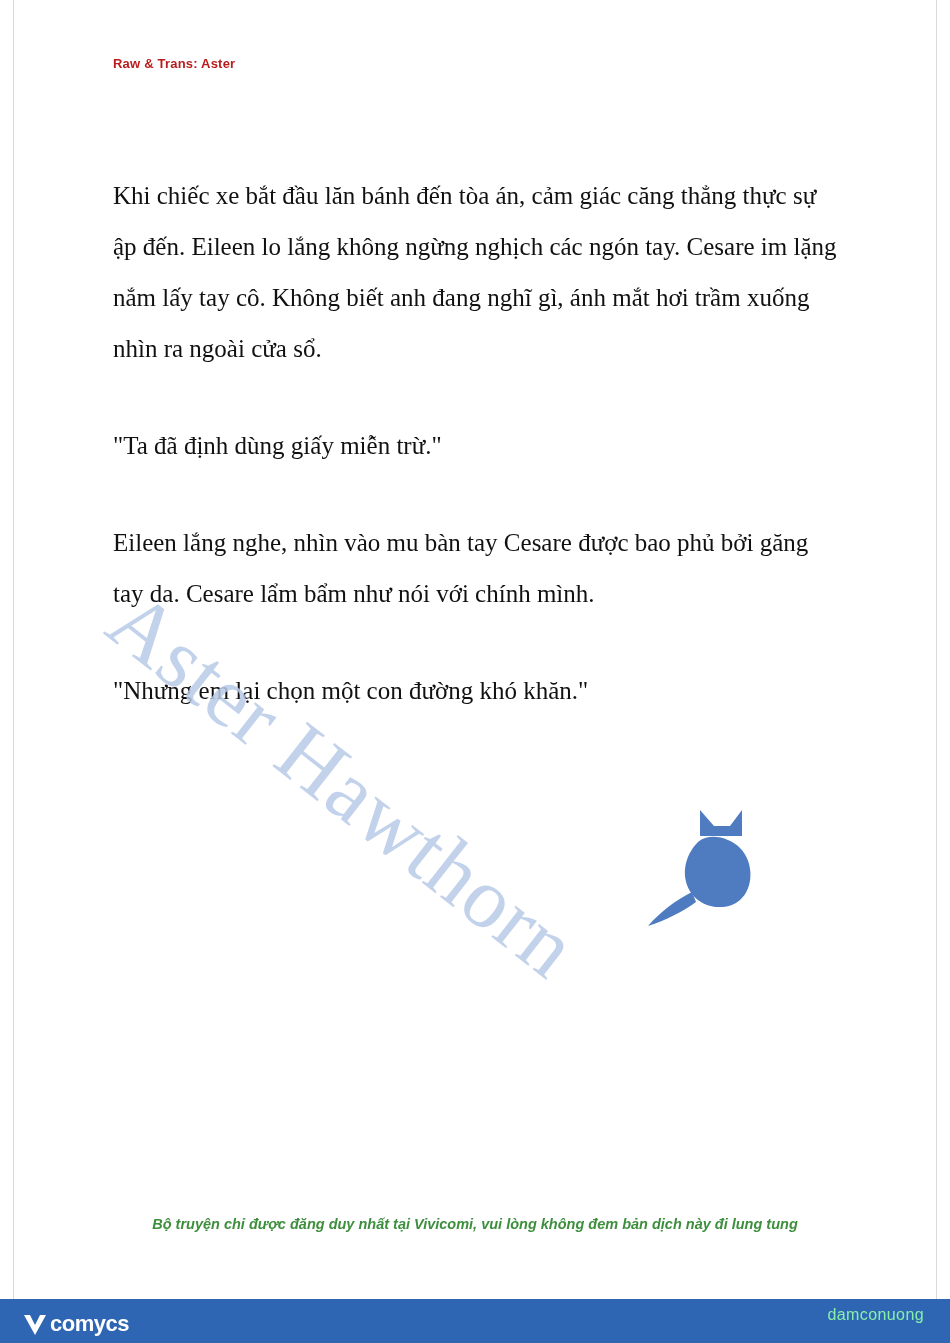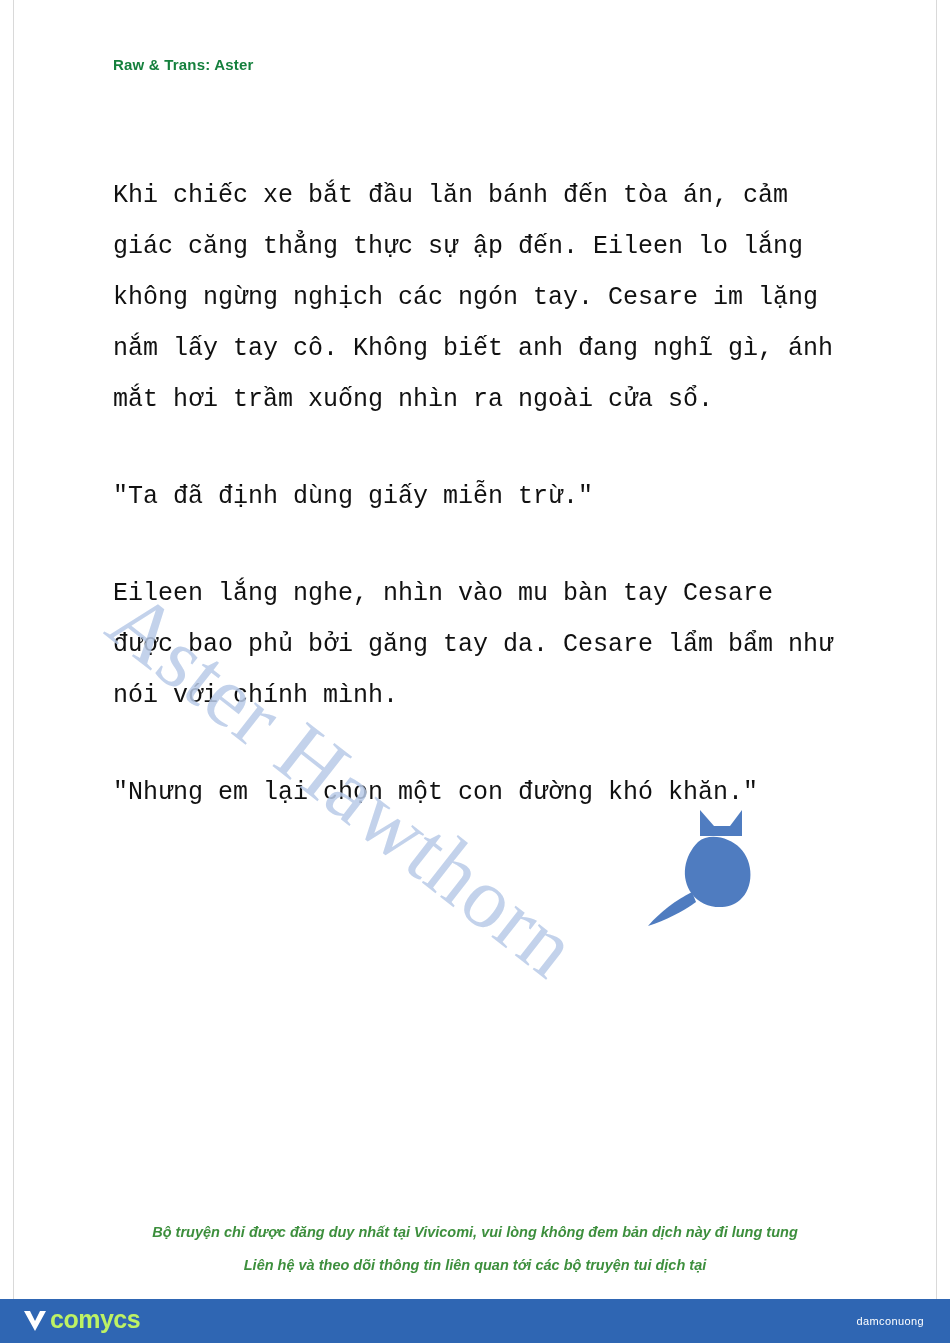--- a/index.html
+++ b/index.html
@@ -30,34 +30,34 @@
     background: #d9d9d9;
   }
   .page-edge-left { left: 13px; }
   .page-edge-right { right: 13px; }
 
   .header-credit {
     position: absolute;
     left: 113px;
     top: 56px;
     font-family: "Liberation Sans", sans-serif;
-    font-size: 15px;
+    font-size: 13px;
     font-weight: bold;
-    color: #15803d;
+    color: #b91c1c;
     letter-spacing: 0.2px;
   }
 
   .content {
     position: absolute;
     left: 113px;
     top: 170px;
     width: 740px;
   }
   .para {
-    font-family: Liberation Mono, monospace;
+    font-family: Liberation Serif, serif;
     font-size: 25px;
     line-height: 51px;
     color: #111111;
     margin: 0 16px 46px 0;
     text-align: left;
   }
 
   
   .watermark {
     position: absolute;
@@ -92,56 +92,56 @@
     top: 1212px;
     width: 950px;
     text-align: center;
     font-family: "Liberation Sans", sans-serif;
     font-weight: bold;
     font-style: italic;
     color: #3d8f3d;
     font-size: 14.5px;
     line-height: 25px;
   }
-  .footer-notes div { margin: 8px; }
+  .footer-notes div { margin: 0; }
 
   .bottom-bar {
     position: absolute;
     left: 0;
     bottom: 0;
     width: 950px;
     height: 44px;
     background: #2f66b3;
   }
   .bottom-bar-logo {
     position: absolute;
     left: 22px;
-    top: 6px;
+    top: 12px;
     display: flex;
     align-items: center;
     font-family: "Liberation Sans", sans-serif;
-    font-size: 25px;
+    font-size: 22px;
     font-weight: bold;
-    color: #bef264;
+    color: #ffffff;
     letter-spacing: -0.5px;
   }
   .bottom-bar-logo .v-mark {
     display: inline-block;
     width: 26px;
     height: 26px;
     margin-right: 2px;
     position: relative;
   }
   .bottom-bar-right {
     position: absolute;
     right: 26px;
-    top: 16px;
+    top: 7px;
     font-family: "Liberation Sans", sans-serif;
-    font-size: 11px;
-    color: #ffffff;
+    font-size: 16px;
+    color: #86efac;
     letter-spacing: 0.4px;
   }
 </style>
 </head>
 <body>
 
 <div class="page">
 
   <div class="page-edge-left"></div>
   <div class="page-edge-right"></div>
@@ -164,21 +164,20 @@
           <path d="M58 42 C44 56 40 78 52 94 C62 108 86 112 100 100 C114 88 114 62 100 48 C90 38 70 32 58 42 Z"></path>
           <path d="M52 92 C36 100 20 112 8 126 C26 120 42 112 56 102 Z"></path>
           <path d="M62 52 C54 58 52 70 58 78 C64 86 76 84 80 76 C84 66 74 50 62 52 Z" opacity="0.0"></path>
         </g>
       </svg>
     </div>
   </div>
 
   <div class="footer-notes">
     <div>Bộ truyện chỉ được đăng duy nhất tại Vivicomi, vui lòng không đem bản dịch này đi lung tung</div>
-    <div>Liên hệ và theo dõi thông tin liên quan tới các bộ truyện tui dịch tại</div>
   </div>
 
   <div class="bottom-bar">
     <div class="bottom-bar-logo">
       <span class="v-mark">
         <svg width="26" height="26" viewBox="0 0 26 26" xmlns="http://www.w3.org/2000/svg">
           <path d="M2 4 L13 24 L24 4 L18 4 L13 14 L8 4 Z" fill="#ffffff"></path>
         </svg>
       </span>
       <span>comycs</span>

